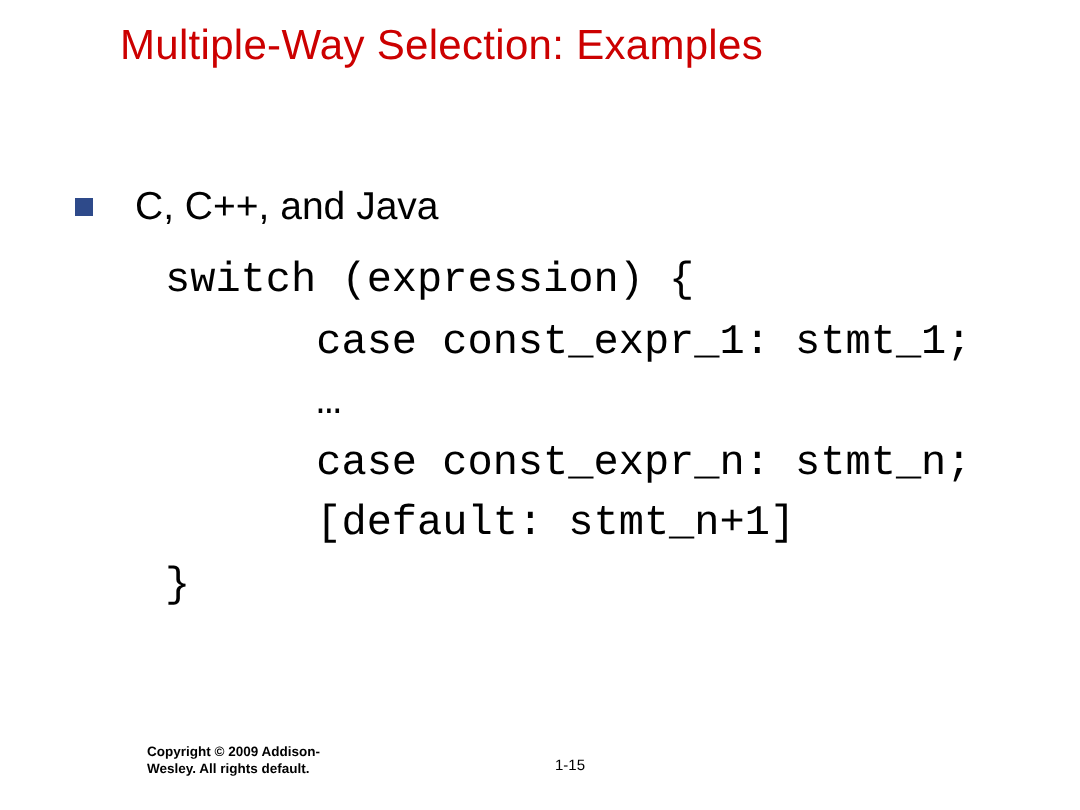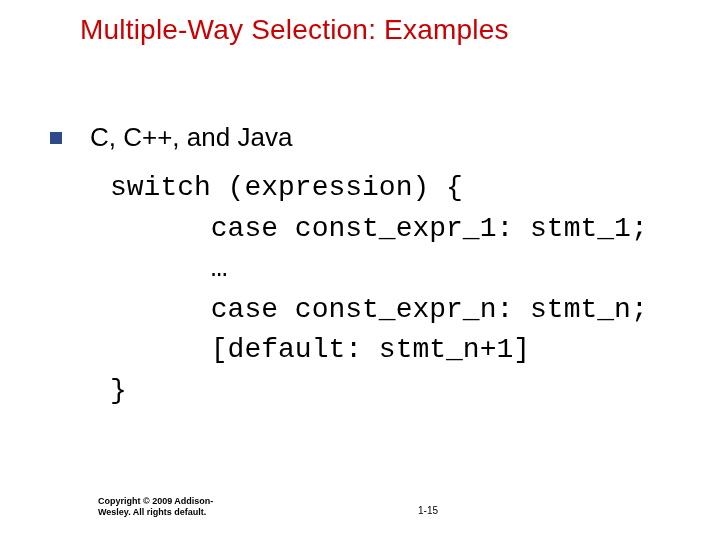--- a/index.html
+++ b/index.html
@@ -67,21 +67,20 @@
     line-height: 1.25;
     max-width: 170px;
     font-weight: bold;
   }
   .page-num {
     position: absolute;
     bottom: 24px;
     left: 370px;
     font-size: 10px;
     color: #000000;
-    margin-left: 48px;
   }
 </style>
 </head>
 <body>
 
 <div class="slide">
 
   <div class="title">Multiple-Way Selection: Examples</div>
 
   <div class="bullet-row">

